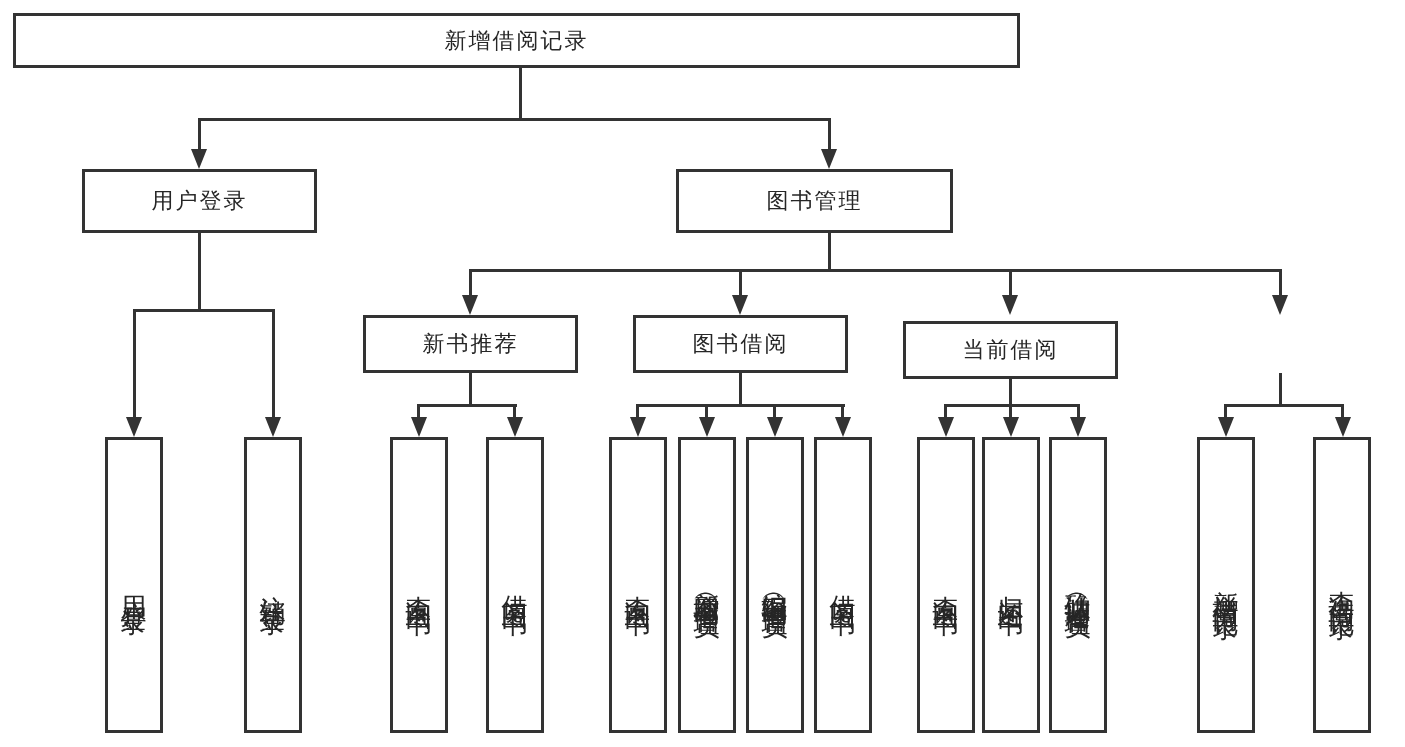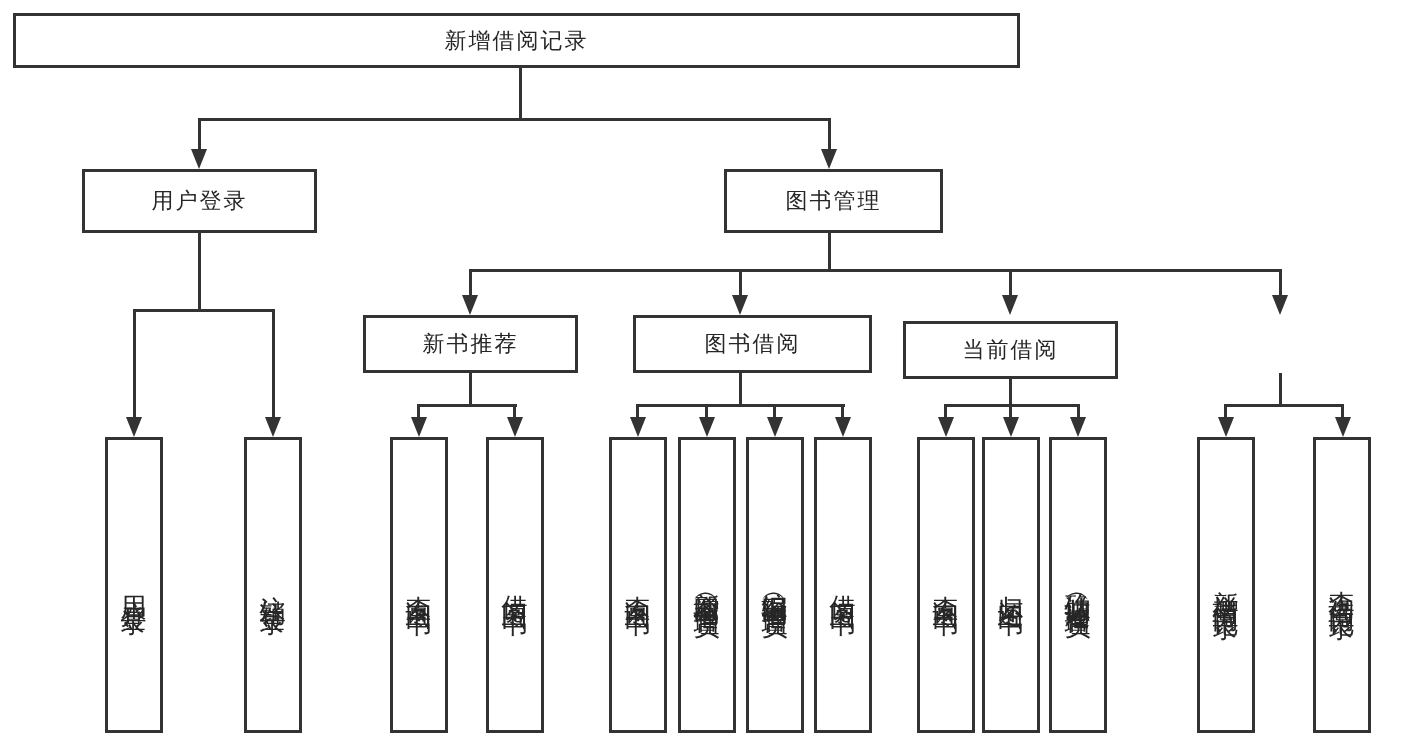--- a/index.html
+++ b/index.html
@@ -138,28 +138,28 @@
   <div class="ah" style="left:1218px;top:417px"></div>
   <div class="ah" style="left:1335px;top:417px"></div>
 
   <div class="box h" style="left:13px;top:13px;width:1007px;height:55px">
     <span>新增借阅记录</span>
   </div>
 
   <div class="box h" style="left:82px;top:169px;width:235px;height:64px">
     <span>用户登录</span>
   </div>
-  <div class="box h" style="left:724px;top:169px;width:219px;height:64px">
+  <div class="box h" style="left:676px;top:169px;width:277px;height:64px">
     <span>图书管理</span>
   </div>
 
   <div class="box h" style="left:363px;top:315px;width:215px;height:58px">
     <span>新书推荐</span>
   </div>
-  <div class="box h" style="left:633px;top:315px;width:239px;height:58px">
+  <div class="box h" style="left:633px;top:315px;width:215px;height:58px">
     <span>图书借阅</span>
   </div>
   <div class="box h" style="left:903px;top:321px;width:215px;height:58px">
     <span>当前借阅</span>
   </div>
 
   <div class="box v sp45" style="left:105px">
     <span>用户登录</span>
   </div>
   <div class="box v sp45" style="left:244px">

